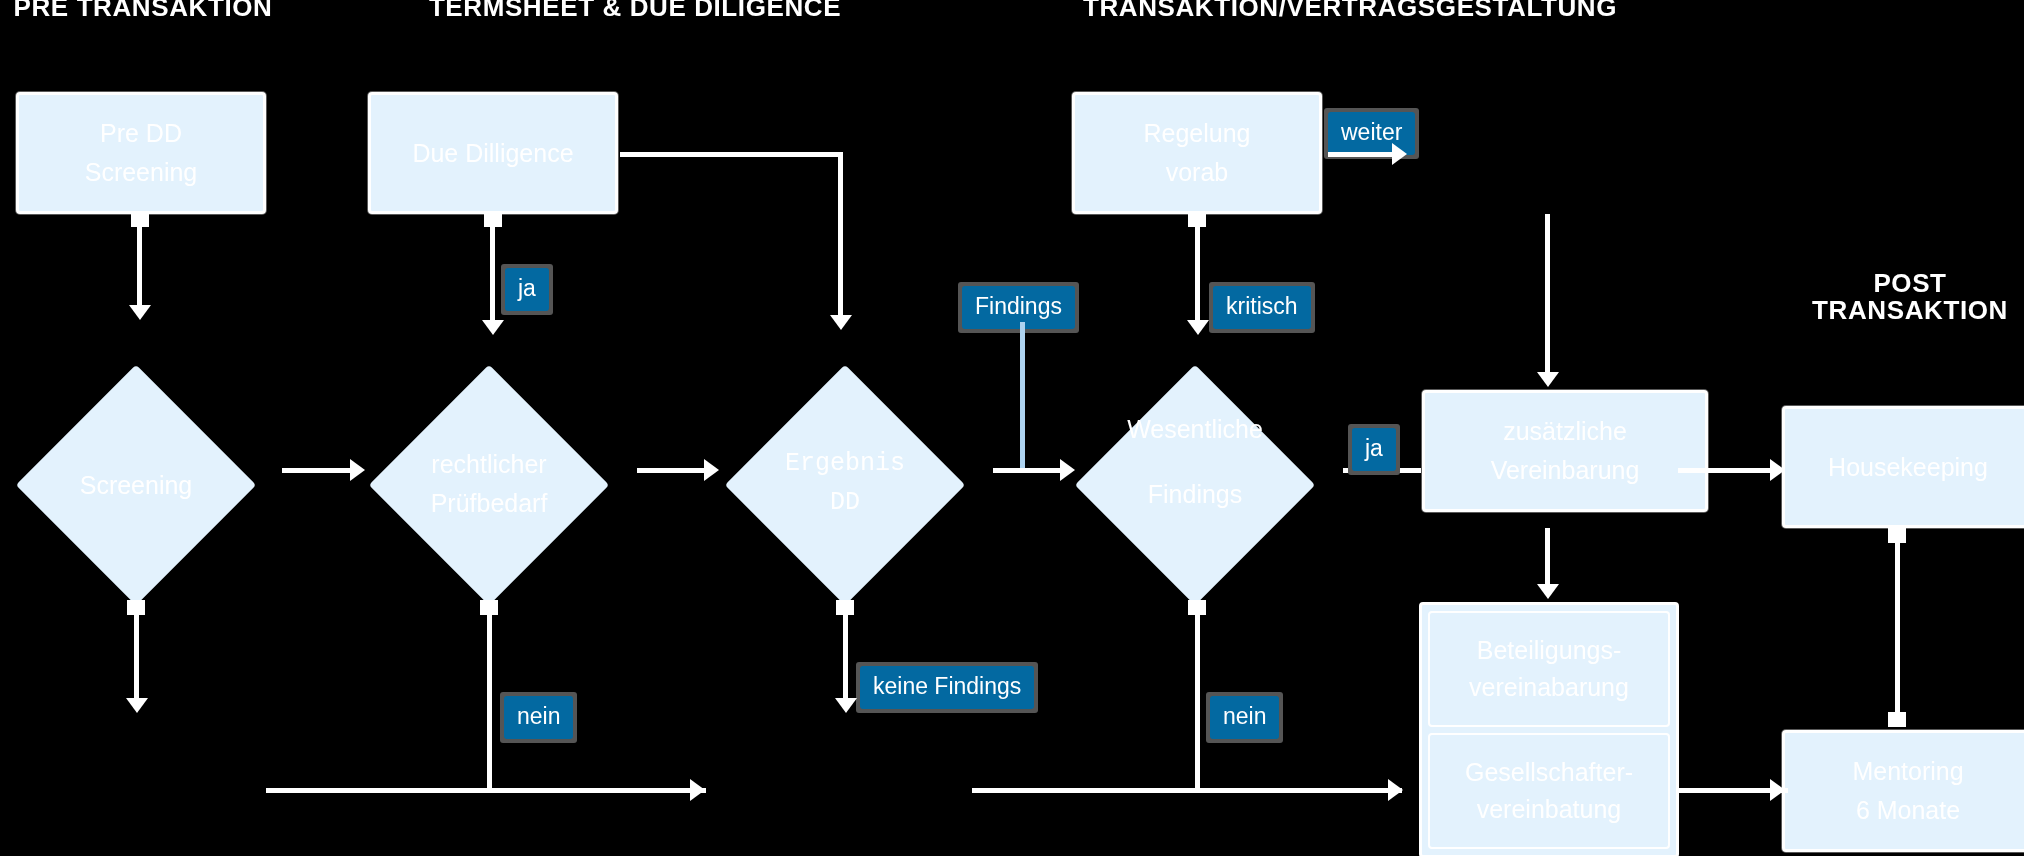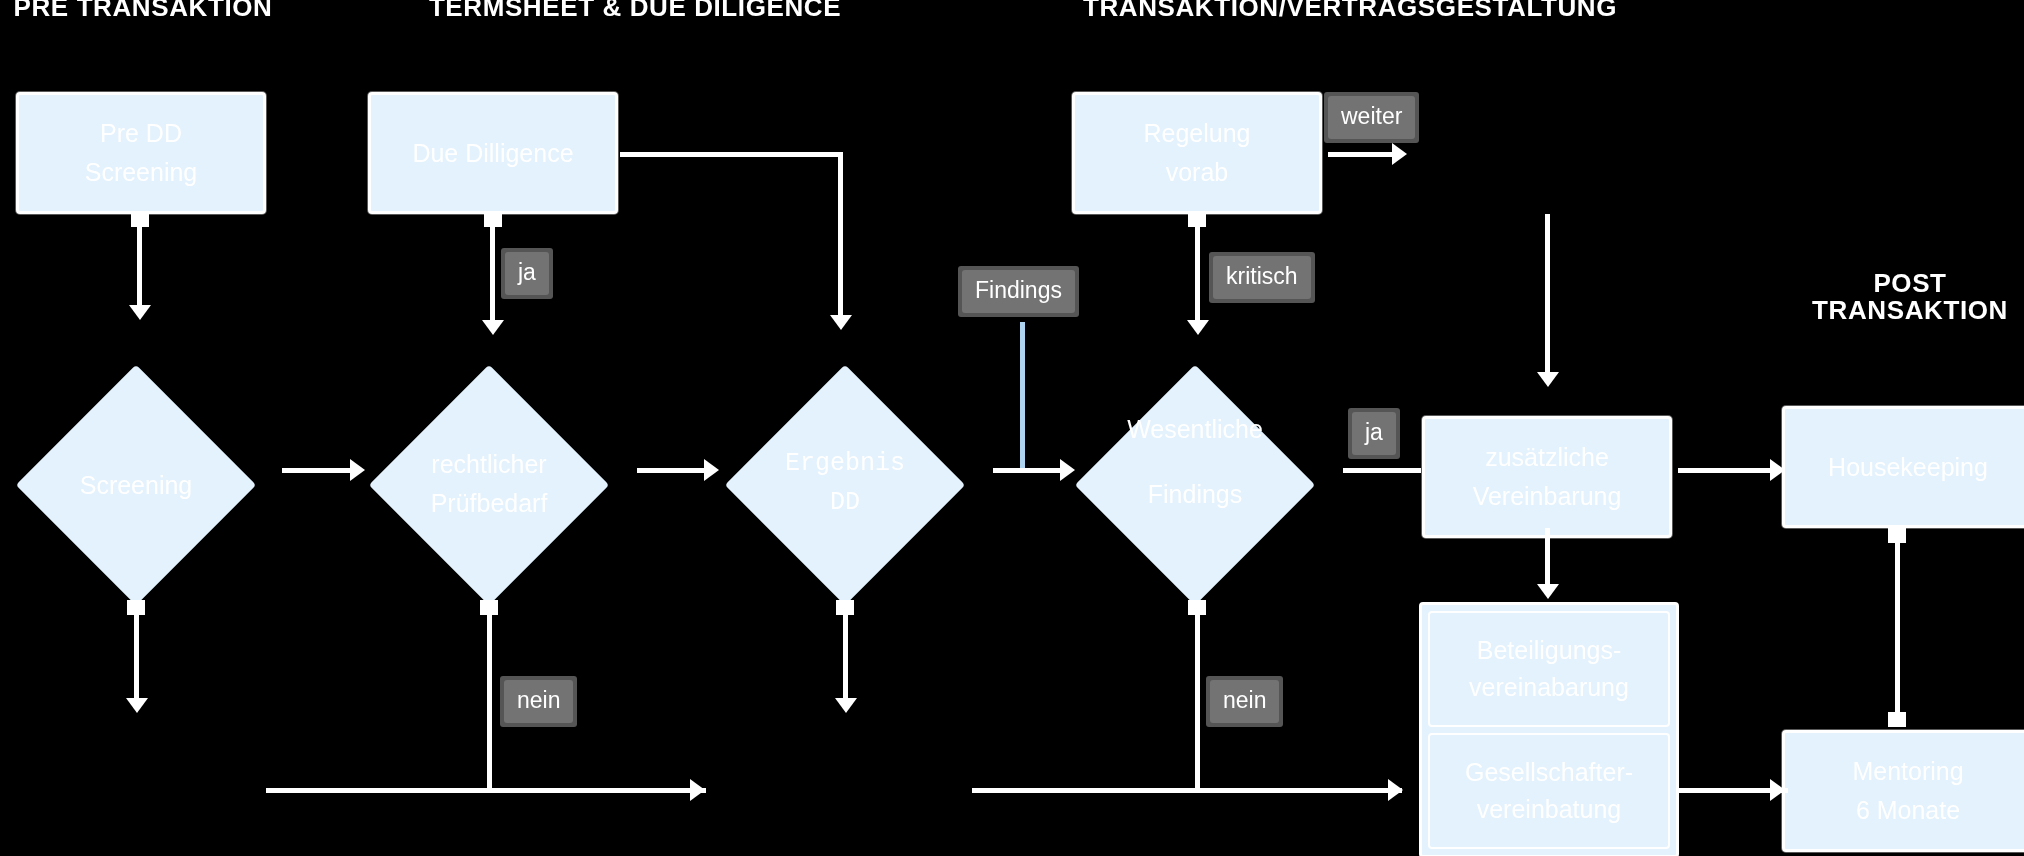--- a/index.html
+++ b/index.html
@@ -85,28 +85,29 @@
     font-size: 25px;
     line-height: 1.55;
     text-align: center;
     white-space: nowrap;
     pointer-events: none;
   }
 
   
   .edge-label {
     position: absolute;
-    background: #737373;
+    background: #0369a1;
     color: #ffffff;
     font-size: 23px;
     line-height: 1;
     padding: 9px 13px 11px 13px;
     border-radius: 3px;
     white-space: nowrap;
     box-shadow: 4px 4px 0 0 #555555, -4px -4px 0 0 #555555, 4px -4px 0 0 #555555, -4px 4px 0 0 #555555;
+    margin-top: 16px;
   }
 
   
   .edge { position: absolute; background: #ffffff; }
   .edge.v { width: 5px; }
   .edge.h { height: 5px; }
   .edge.blue { background: #aed3f0; }
 
   
   .handle {
@@ -197,37 +198,38 @@
   <div class="arrow-down" style="left:830px; top:315px;"></div>
 
   <div class="diamond" style="left:760px; top:400px; width:170px; height:170px;"></div>
   <div class="diamond-label" style="left:720px; top:410px; width:250px; height:148px;font-family:Liberation Mono, monospace;">
     <span class="ln">Ergebnis</span>
     <span class="ln">DD</span>
   </div>
 
   <div class="handle" style="left:836px; top:600px;"></div>
   <div class="edge v" style="left:843px; top:610px; height:92px;"></div>
+  <div class="edge-label" style="left:860px; top:650px;">keine Findings</div>
   <div class="arrow-down" style="left:835px; top:698px;"></div>
 
 
   <div class="edge-label" style="left:962px; top:270px;">Findings</div>
   <div class="edge v blue" style="left:1020px; top:322px; height:150px;"></div>
 
   <div class="edge h" style="left:993px; top:468px; width:72px;"></div>
   <div class="arrow-right" style="left:1060px; top:459px;"></div>
 
   <div class="node-box" style="left:1072px; top:92px; width:250px; height:122px;">
     <span class="ln">Regelung</span>
     <span class="ln">vorab</span>
   </div>
 
   <div class="handle" style="left:1188px; top:212px;"></div>
   <div class="edge v" style="left:1195px; top:222px; height:104px;"></div>
-  <div class="edge-label" style="left:1213px; top:256px;">kritisch</div>
+  <div class="edge-label" style="left:1213px; top:270px;">kritisch</div>
   <div class="arrow-down" style="left:1187px; top:320px;"></div>
 
   <div class="edge-label" style="left:1328px; top:96px;">weiter</div>
   <div class="edge h" style="left:1328px; top:152px; width:70px;"></div>
   <div class="arrow-right" style="left:1392px; top:143px;"></div>
 
 
   <div class="edge v" style="left:1545px; top:214px; height:162px;"></div>
   <div class="arrow-down" style="left:1537px; top:372px;"></div>
 
@@ -239,21 +241,21 @@
 
   <div class="edge h" style="left:1343px; top:468px; width:78px;"></div>
   <div class="edge-label" style="left:1352px; top:412px;">ja</div>
 
   <div class="handle" style="left:1188px; top:600px;"></div>
   <div class="edge v" style="left:1195px; top:610px; height:180px;"></div>
   <div class="edge-label" style="left:1210px; top:680px;">nein</div>
   <div class="edge h" style="left:972px; top:788px; width:430px;"></div>
   <div class="arrow-right" style="left:1388px; top:779px;"></div>
 
-  <div class="node-box" style="left:1422px; top:416px; width:250px; height:122px;">
+  <div class="node-box" style="left:1422px; top:390px; width:286px; height:122px;">
     <span class="ln">zusätzliche</span>
     <span class="ln">Vereinbarung</span>
   </div>
 
   <div class="edge v" style="left:1545px; top:528px; height:60px;"></div>
   <div class="arrow-down" style="left:1537px; top:584px;"></div>
 
   <div class="node-group" style="left:1419px; top:602px; width:260px; height:256px;">
     <div class="sub">
       <span class="ln">Beteiligungs-</span>

